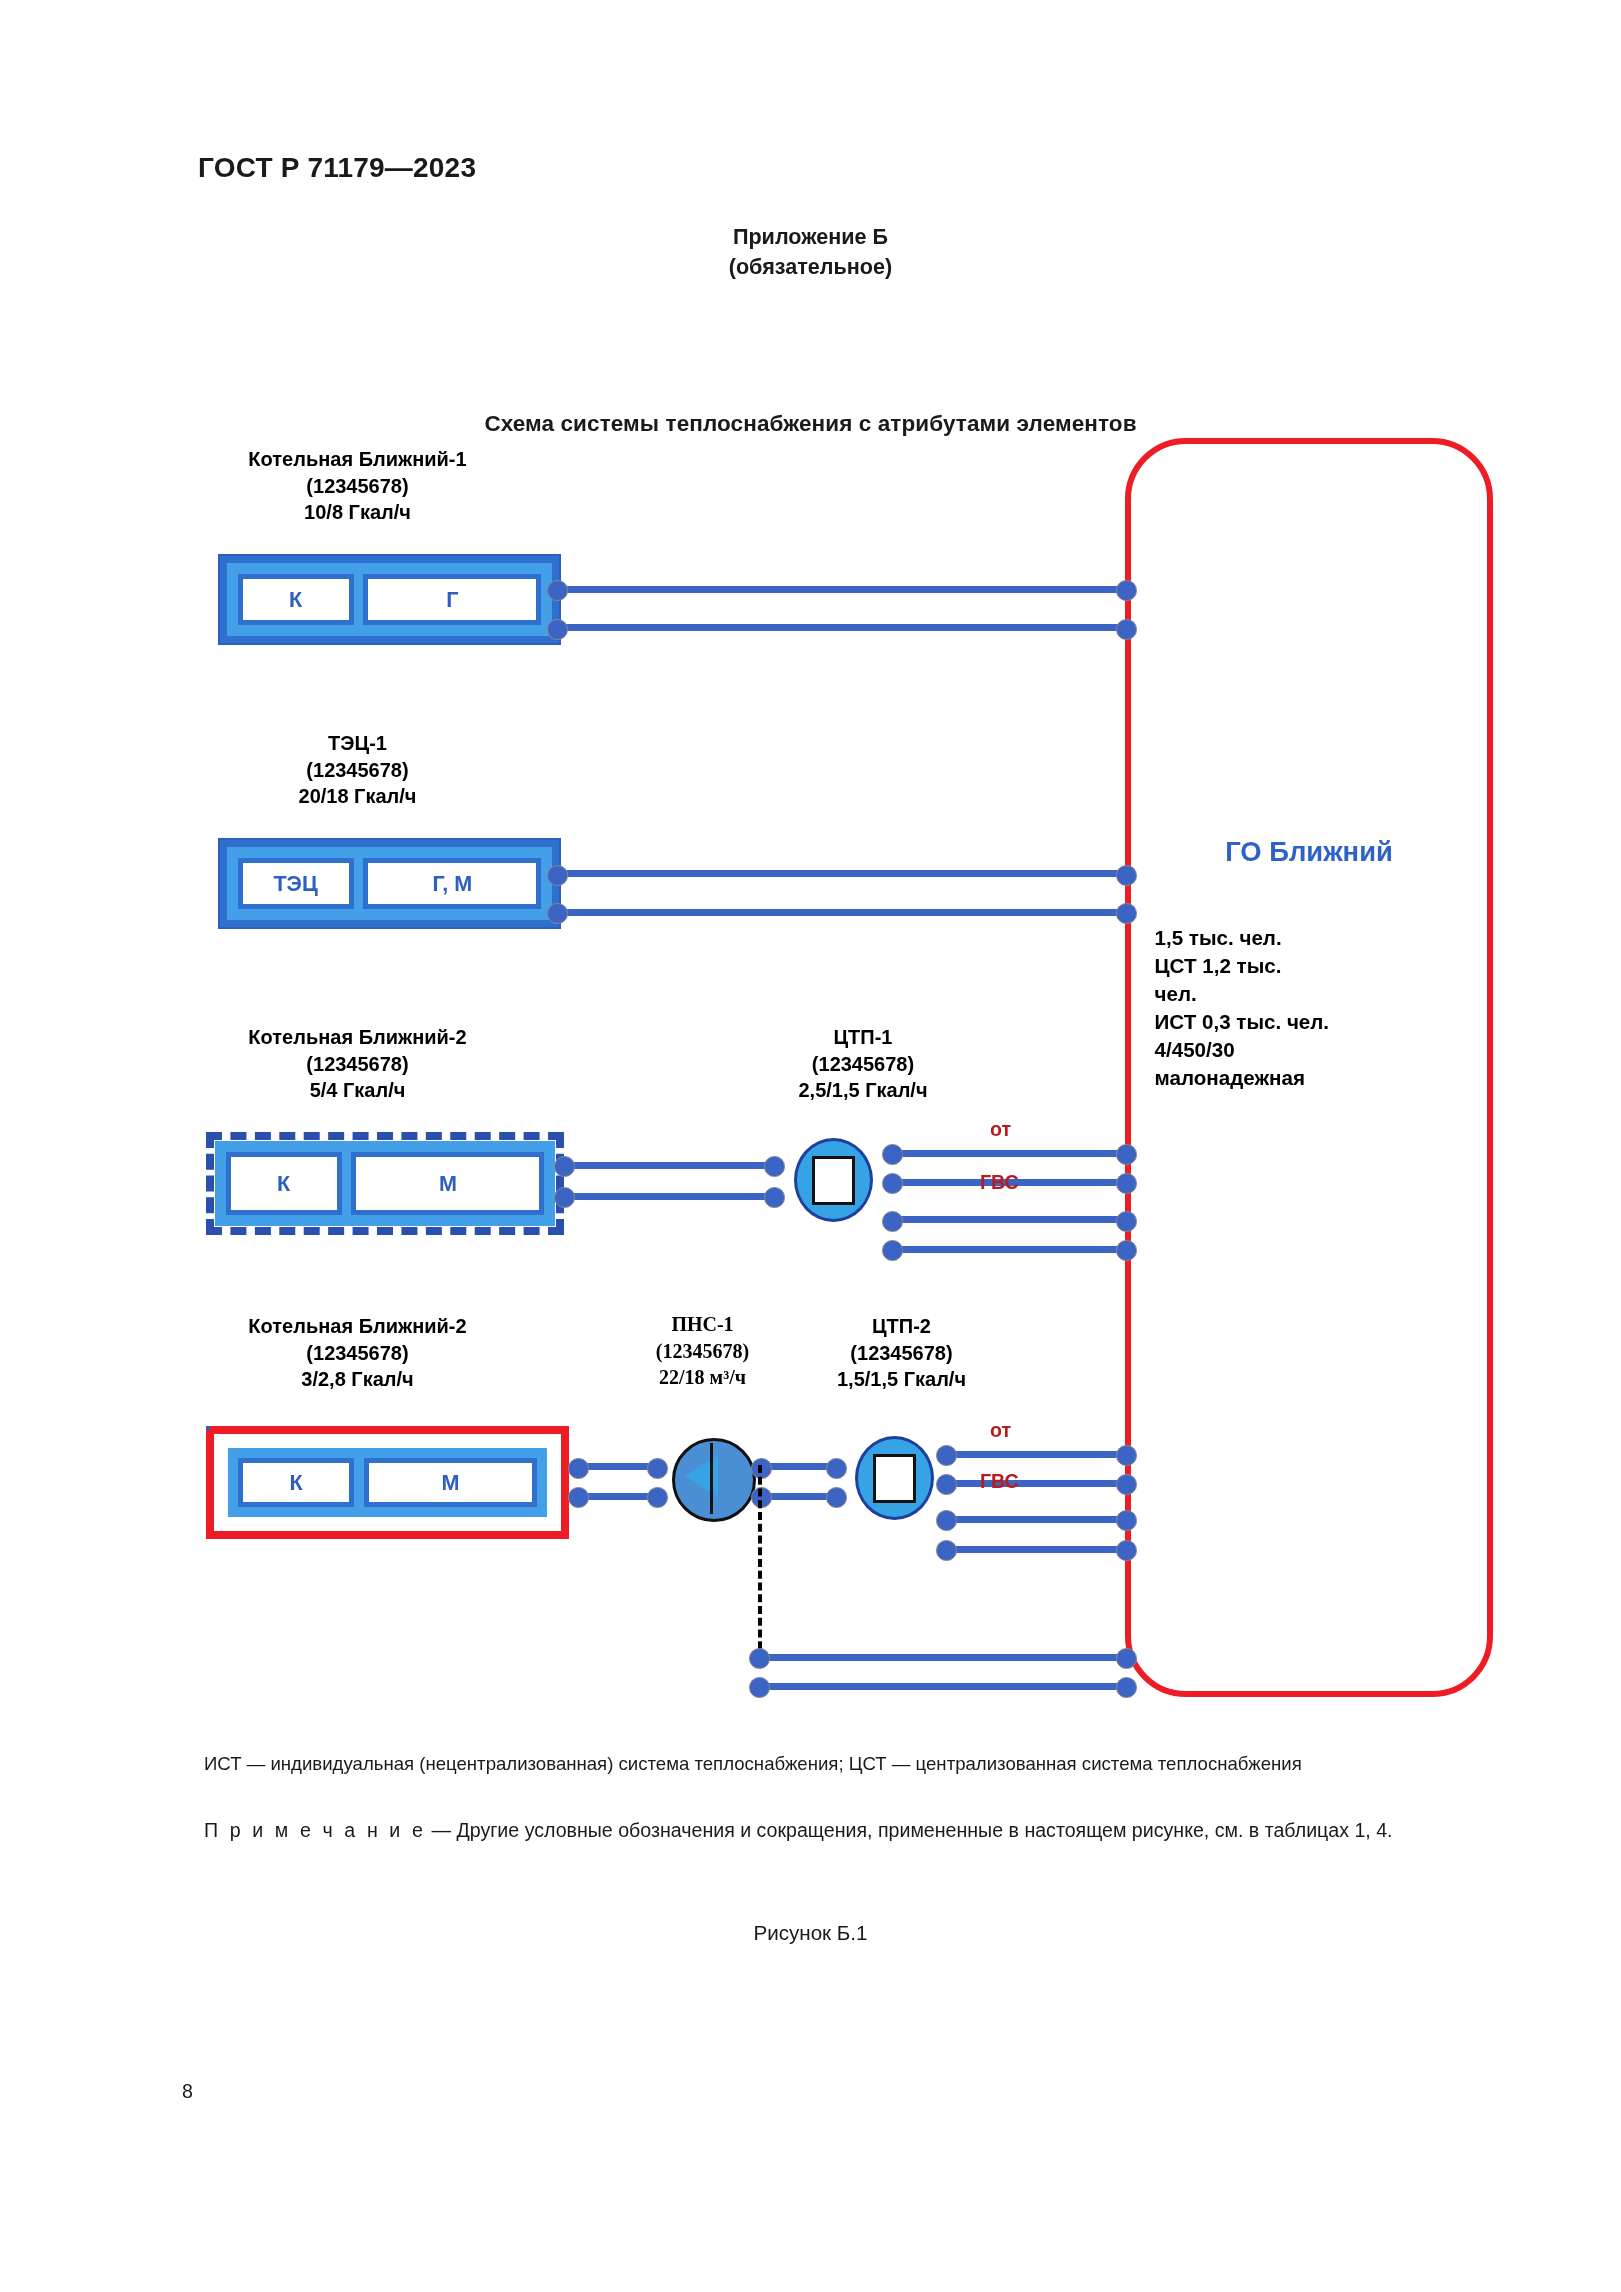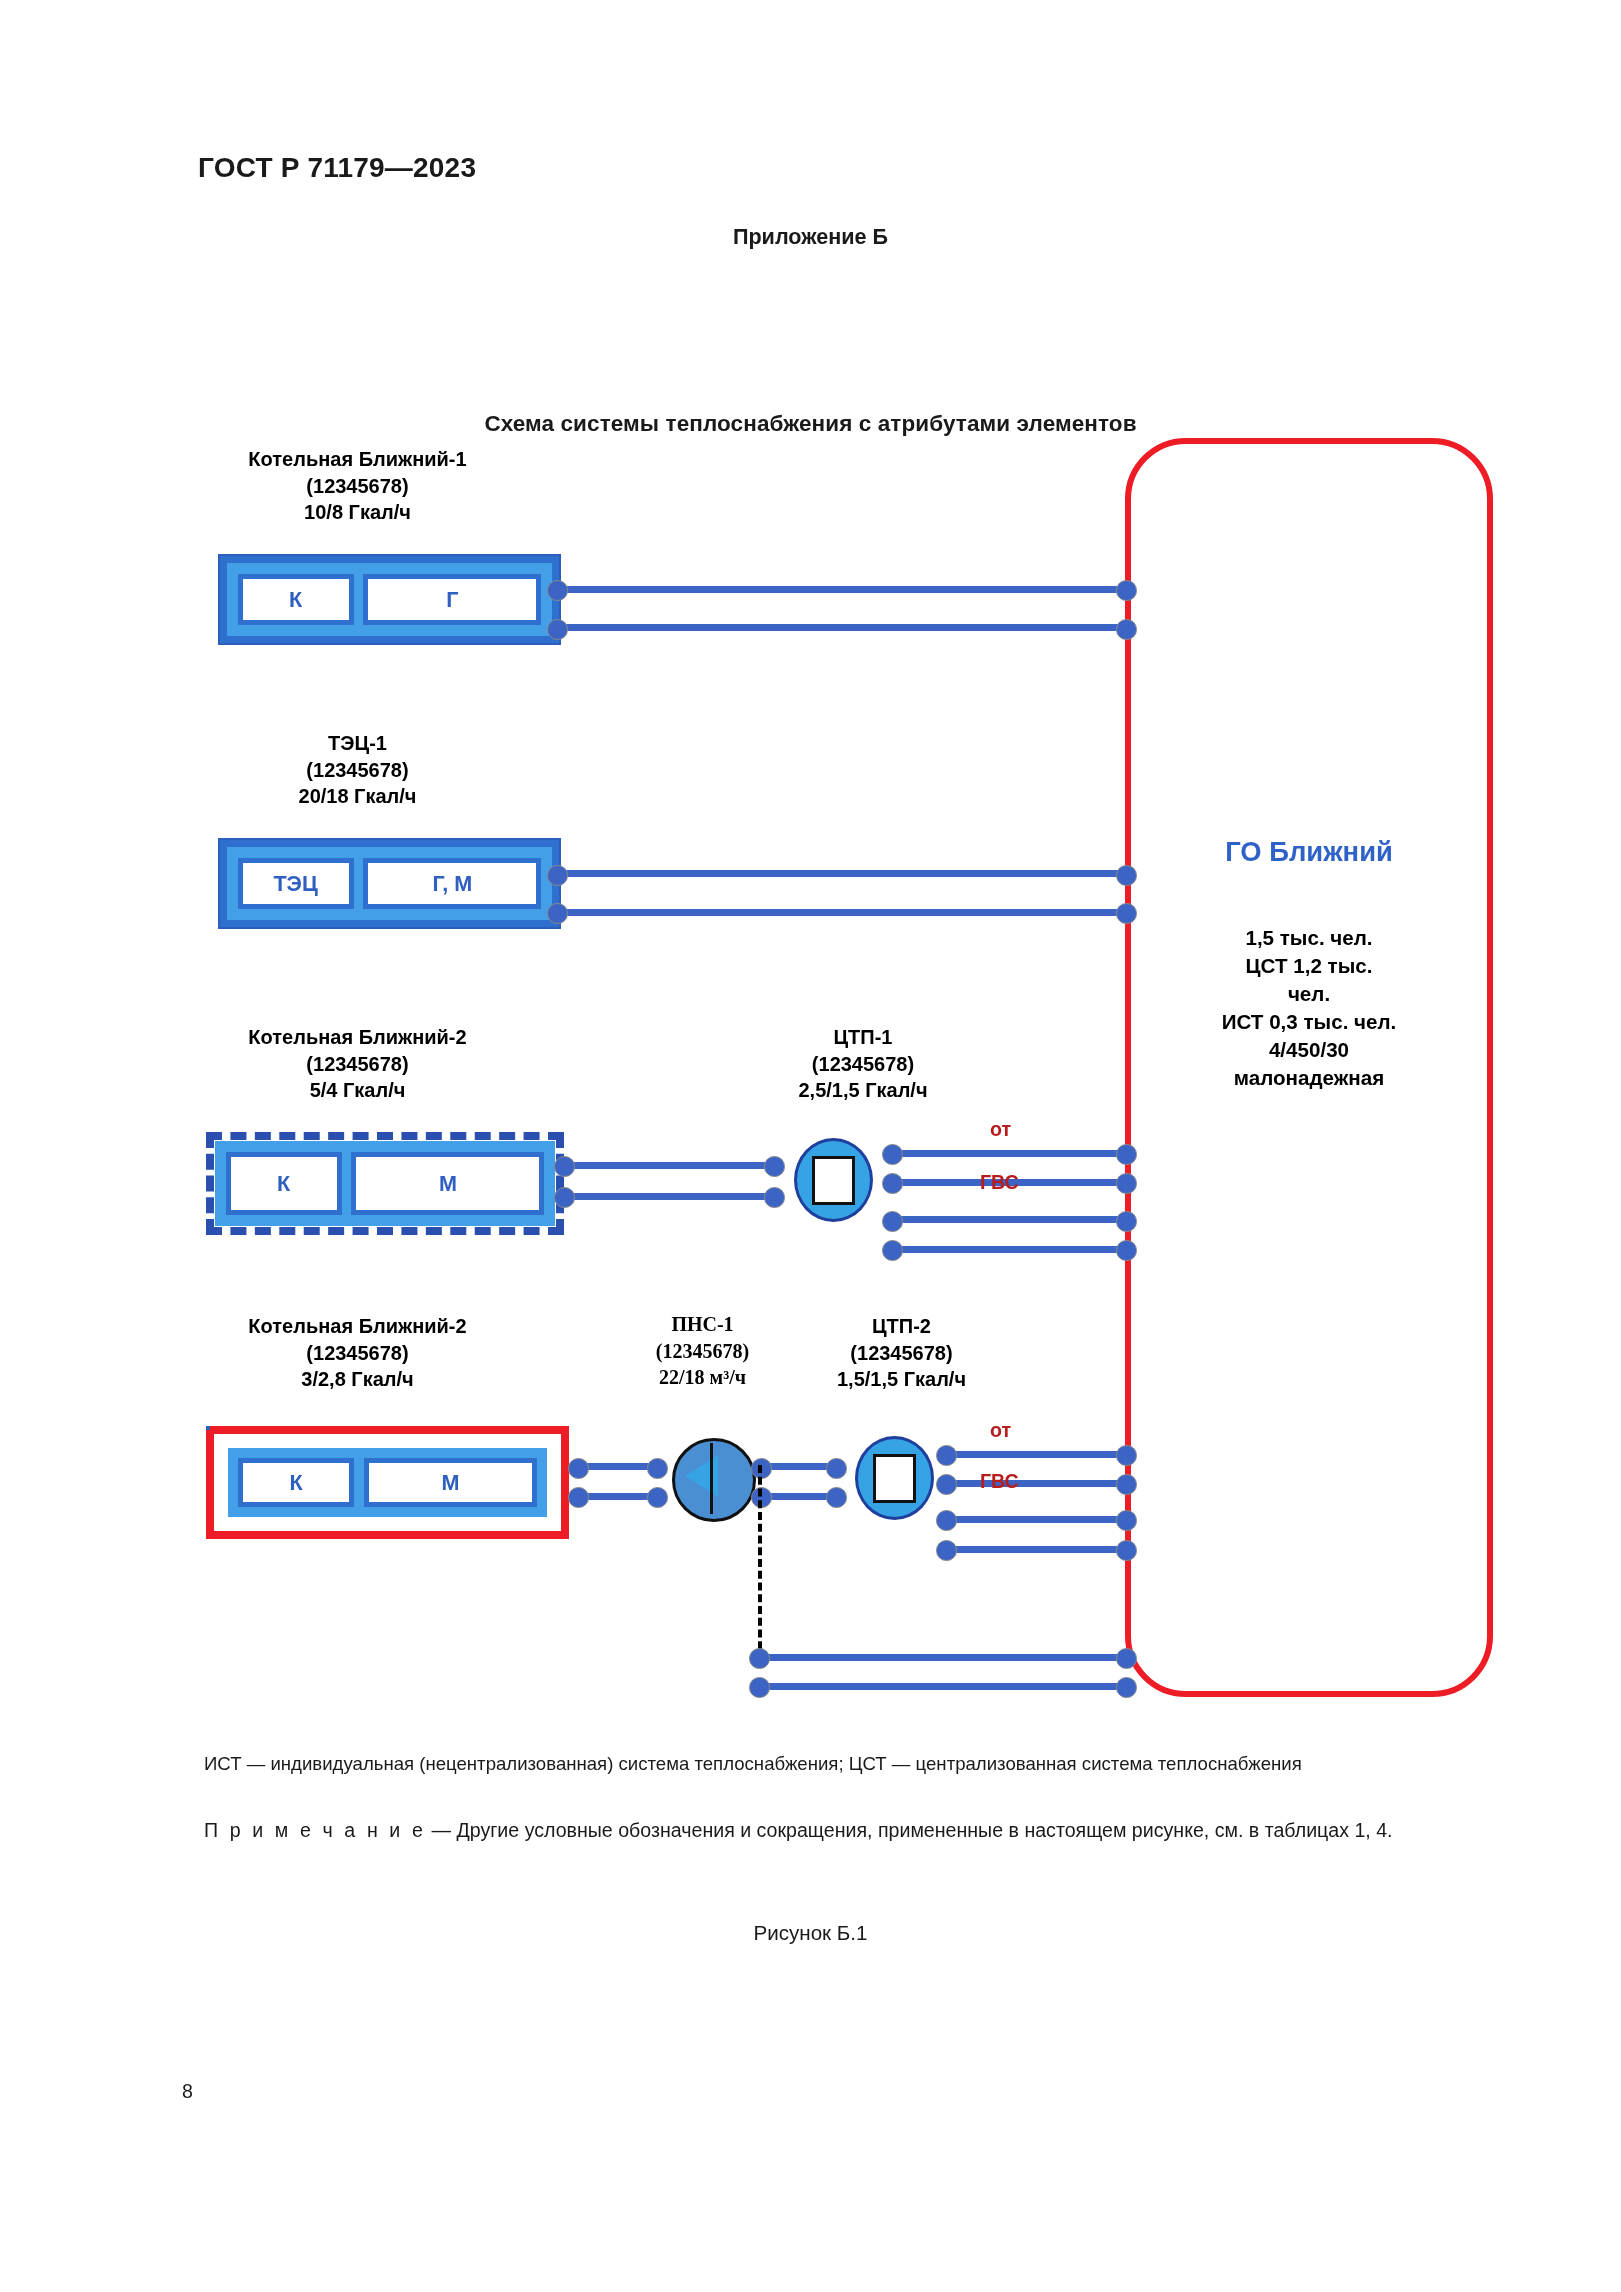--- a/index.html
+++ b/index.html
@@ -125,21 +125,21 @@
   #zone{
     position:absolute;left:1125px;top:-7.8px;width:368px;height:1259px;
     box-sizing:border-box;
     border:6.9px solid #ee1c25;border-radius:61px;background:#ffffff;
   }
   #zone-title{
     position:absolute;left:0;right:0;top:392px;text-align:center;
     font-size:27.4px;font-weight:bold;color:#2e62c8;
   }
   #zone-attrs{
-    position:absolute;left:23.5px;right:23.5px;top:480px;text-align:center;
+    position:absolute;left:23.5px;right:23.5px;top:480px;
     font-size:20.6px;font-weight:bold;line-height:28px;color:#000;
   }
   #zone-attrs .ln{display:block;}
 
   
   #legend{
     left:204px;top:1751px;width:1264px;
     font-size:18.6px;line-height:25.5px;text-align:left;
   }
   #note{
@@ -154,20 +154,21 @@
     left:182px;top:2080px;font-size:19.6px;
   }
 </style>
 </head>
 <body>
 
 <div class="abs" id="doc-header">ГОСТ Р 71179—2023</div>
 
 <div class="abs" id="appendix-caption">
   <div>Приложение Б</div>
+  <div class="sub">(обязательное)</div>
 </div>
 
 <div class="abs" id="figure-title">Схема системы теплоснабжения с атрибутами элементов</div>
 
 <div class="abs" id="diagram">
 
   <div id="zone">
     <div id="zone-title">ГО Ближний</div>
     <div id="zone-attrs">
       <span class="ln">1,5 тыс. чел.</span>

